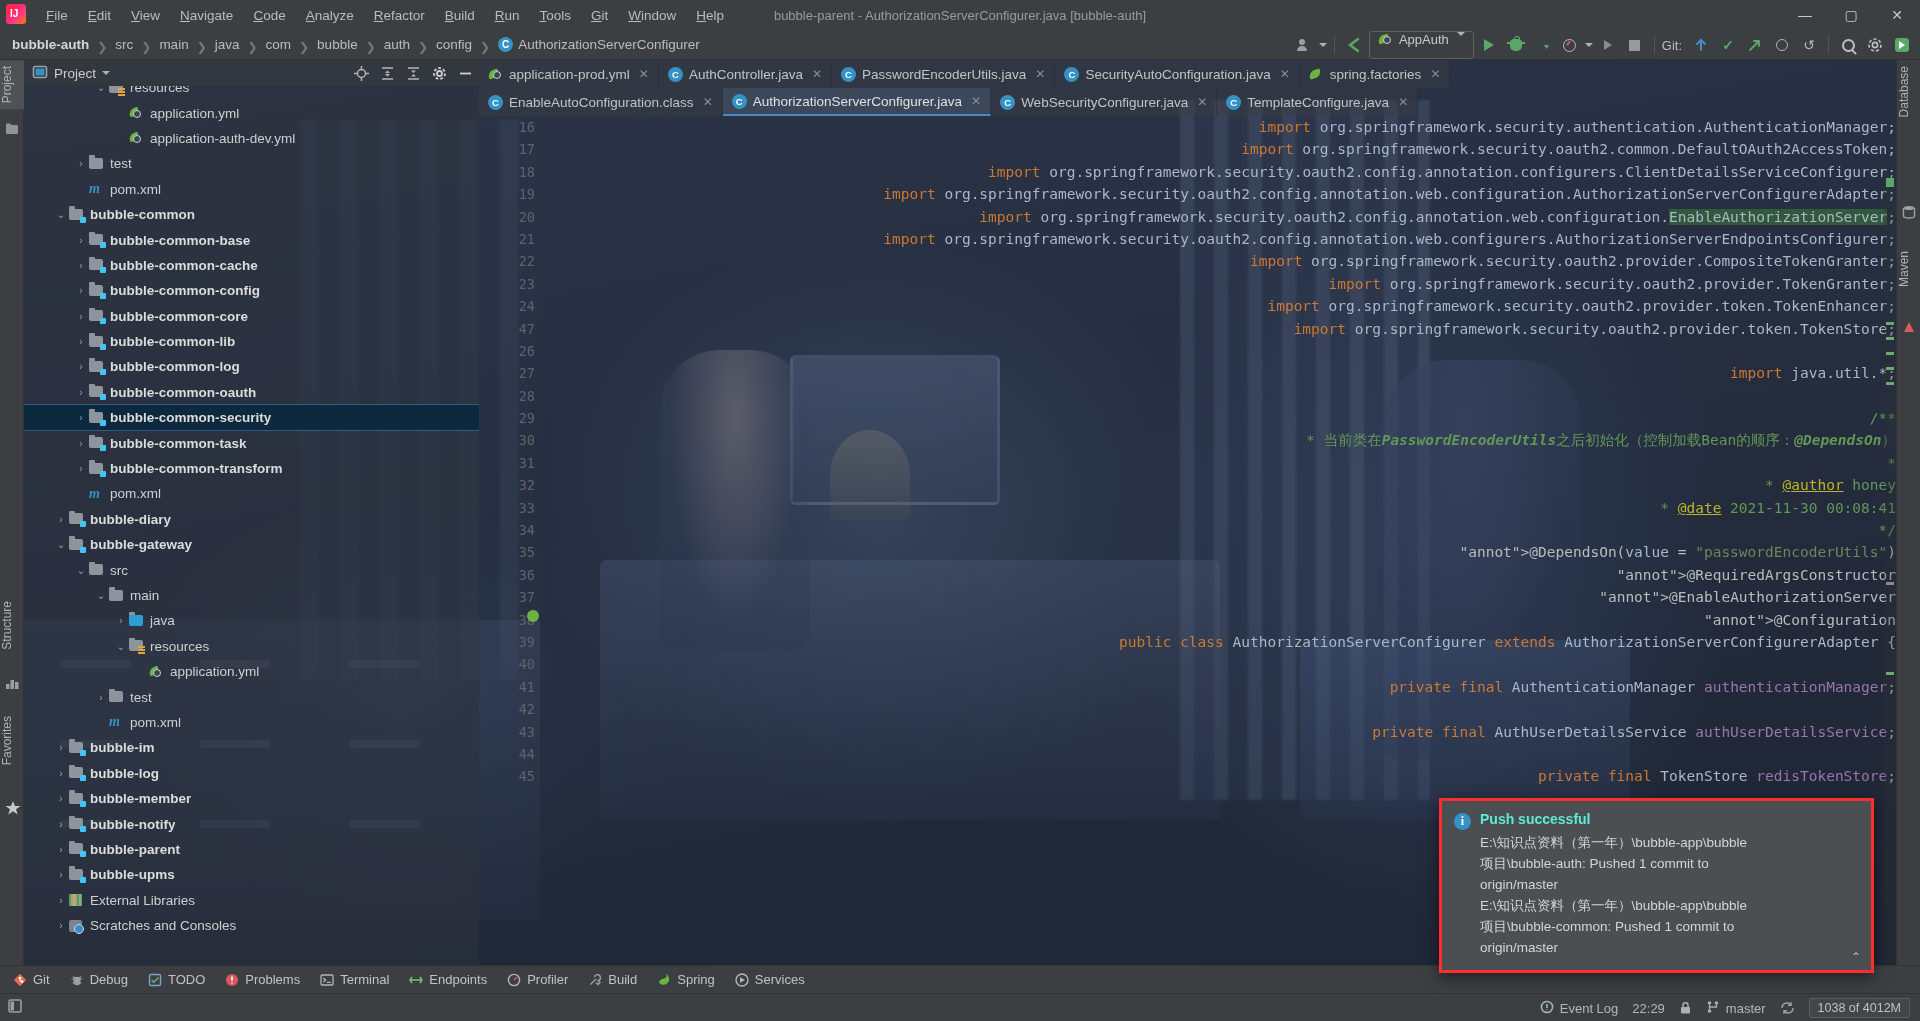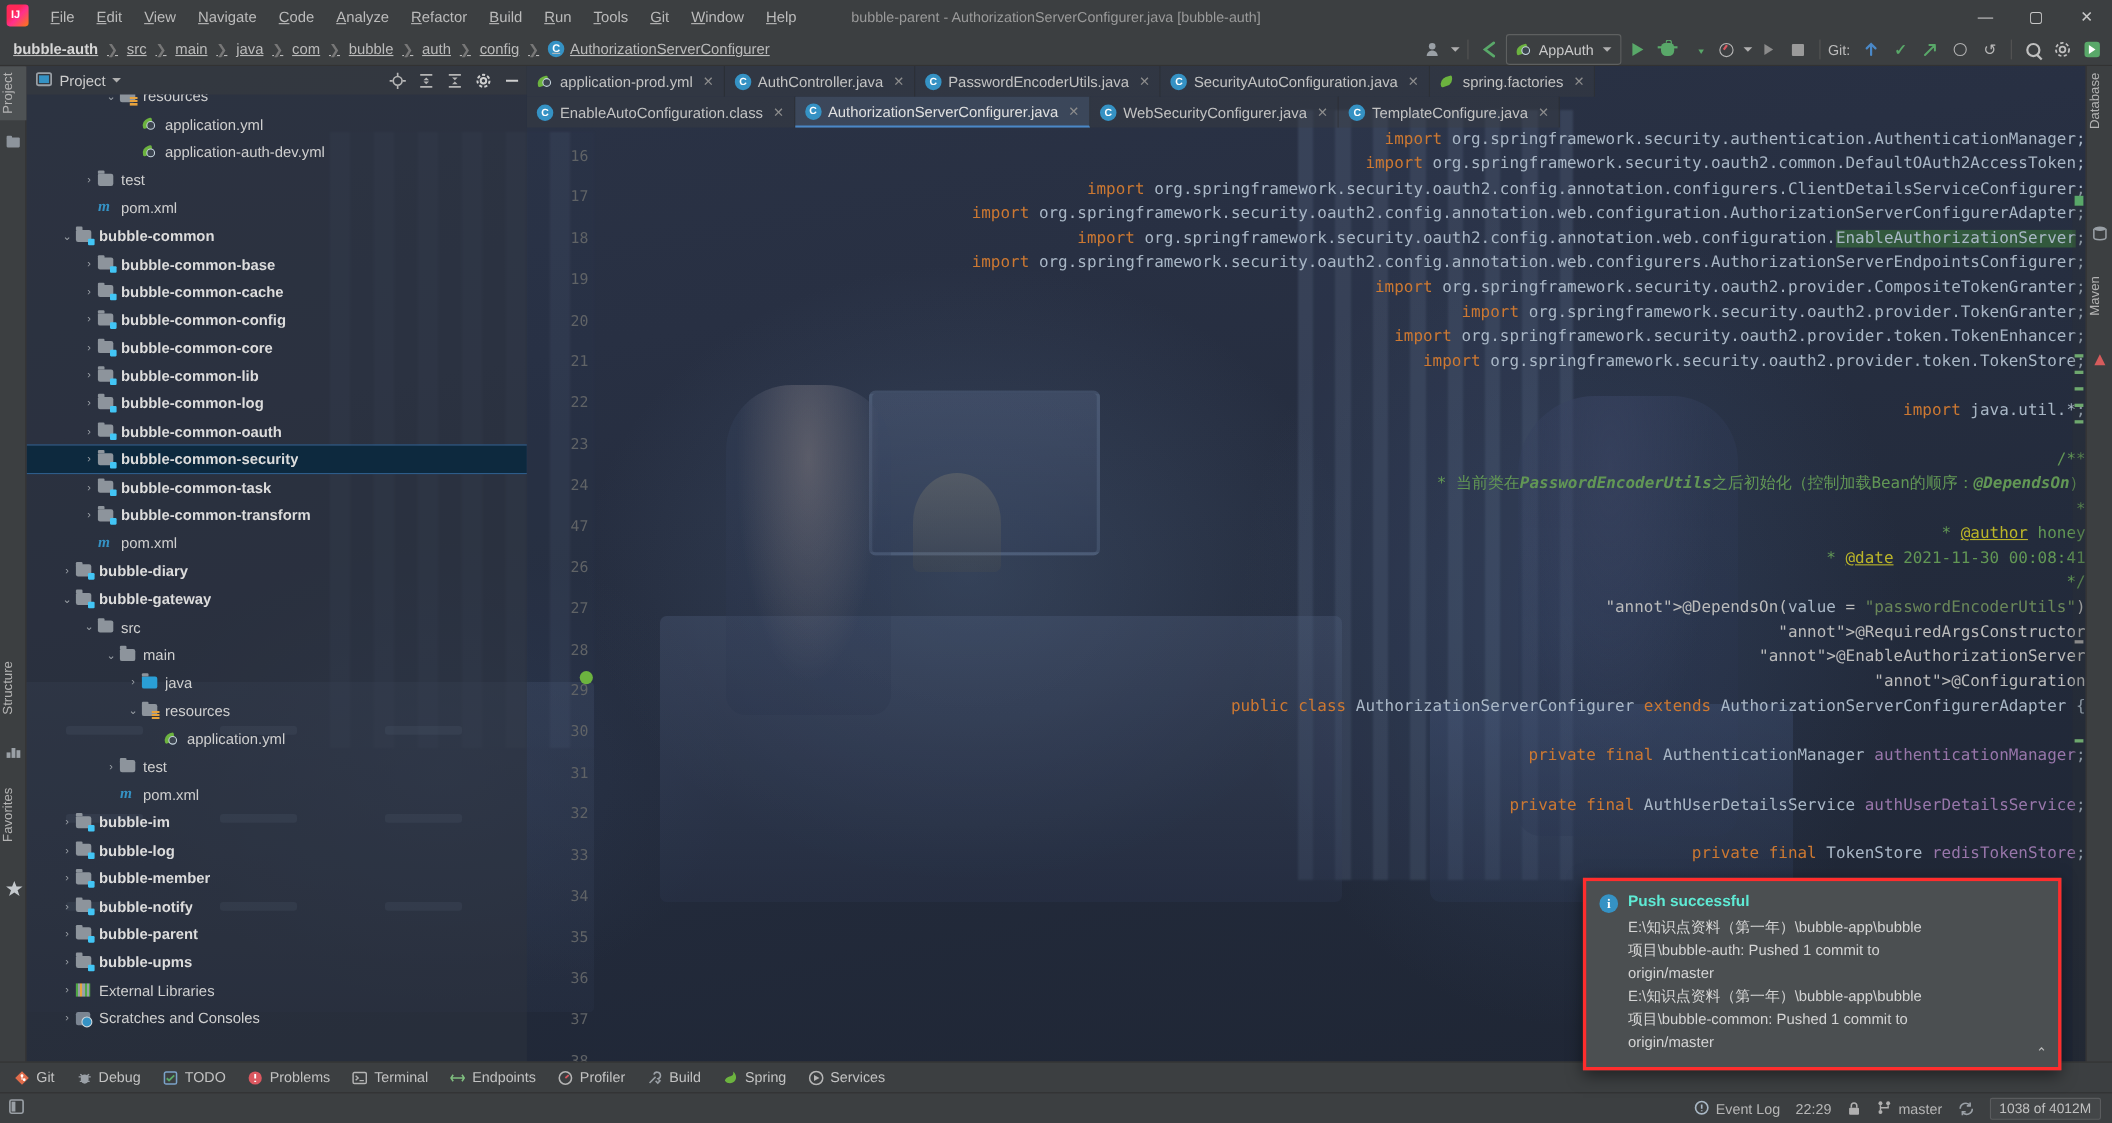--- a/index.html
+++ b/index.html
@@ -94,33 +94,33 @@
     pointer-events:none;
   }
   .winbtns{position:absolute;right:0;top:0;height:30px;display:flex;align-items:center;z-index:5;}
   .winbtns div{width:46px;height:30px;display:flex;align-items:center;justify-content:center;color:#c8c8c8;font-size:14px;}
 
   
   .navbar{
     top:30px; height:30px; background:#3c3f41; display:flex; align-items:center; z-index:39;
     border-bottom:1px solid #323232;
   }
-  .crumbs{display:flex;align-items:center;padding-left:8px;gap:0;text-decoration:underline;}
+  .crumbs{display:flex;align-items:flex-end;padding-left:8px;gap:0;}
   .crumb{display:flex;align-items:center;color:#bbbbbb;font-size:13.5px;padding:2px 4px;}
   .crumb.bold{font-weight:bold;color:#d6d6d6;}
   .sep{color:#777;margin:0 4px;font-size:12px;}
   .cicon{
     width:15px;height:15px;border-radius:50%;background:#3592c4;color:#fff;
     font:bold 10px "Liberation Sans",sans-serif;display:inline-flex;align-items:center;justify-content:center;
     margin-right:5px;flex:none;
   }
   .toolbar-right{position:absolute;right:0;top:0;height:30px;display:flex;align-items:center;gap:3px;padding-right:6px;}
   .tb-btn{width:24px;height:24px;display:flex;align-items:center;justify-content:center;border-radius:3px;}
   .runconf{
-    display:flex;align-items:center;gap:6px;height:28px;padding:0 8px;border:1px solid #5e6060;border-radius:3px;
+    display:flex;gap:6px;height:28px;padding:0 8px;border:1px solid #5e6060;border-radius:3px;
     background:transparent;color:#c9c9c9;font-size:13px;
   }
   .vsep{width:1px;height:18px;background:#555;margin:0 4px;}
   .gitlabel{color:#bbb;font-size:13px;margin-right:4px;}
 
   
   .leftstrip{
     position:absolute; left:0; top:60px; width:24px; bottom:29px; background:#3c3f41; z-index:30;
     border-right:1px solid #323232;
   }
@@ -195,21 +195,21 @@
   .code-wrap{position:absolute;left:0;right:0;top:56px;bottom:0;overflow:hidden;}
   .code{
     position:relative; font-family:"DejaVu Sans Mono","Liberation Mono",monospace;
     font-size:14.5px; line-height:22.4px; white-space:pre;
   }
   .gutter{
     position:absolute;left:0;top:0;width:64px;bottom:0;text-align:right;
     color:#606366; font-family:"DejaVu Sans Mono",monospace; font-size:13.5px; line-height:22.4px;
     padding-top:0; user-select:none;
   }
-  .gutter div{height:22.4px;padding-right:8px;margin-top:15px;}
+  .gutter div{height:22.4px;padding-right:8px;}
   .codetext{position:absolute;left:72px;top:0;right:0;text-align:right;}
   .codetext .ln{height:22.4px;}
   .kw{color:#cc7832;}
   .str{color:#6a8759;}
   .doc{color:#629755;}
   .tag{color:#bbb529;}
   .fld{color:#9876aa;}
   .plain{color:#a9b7c6;}
   .green-bold{color:#629755;font-weight:bold;font-style:italic;}
 

